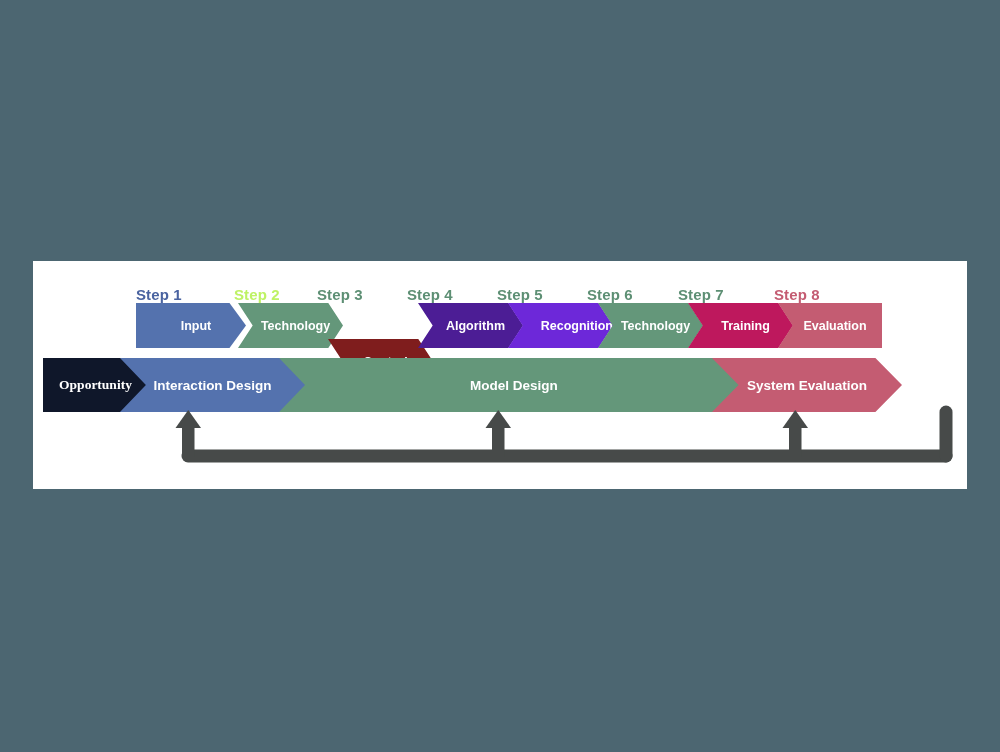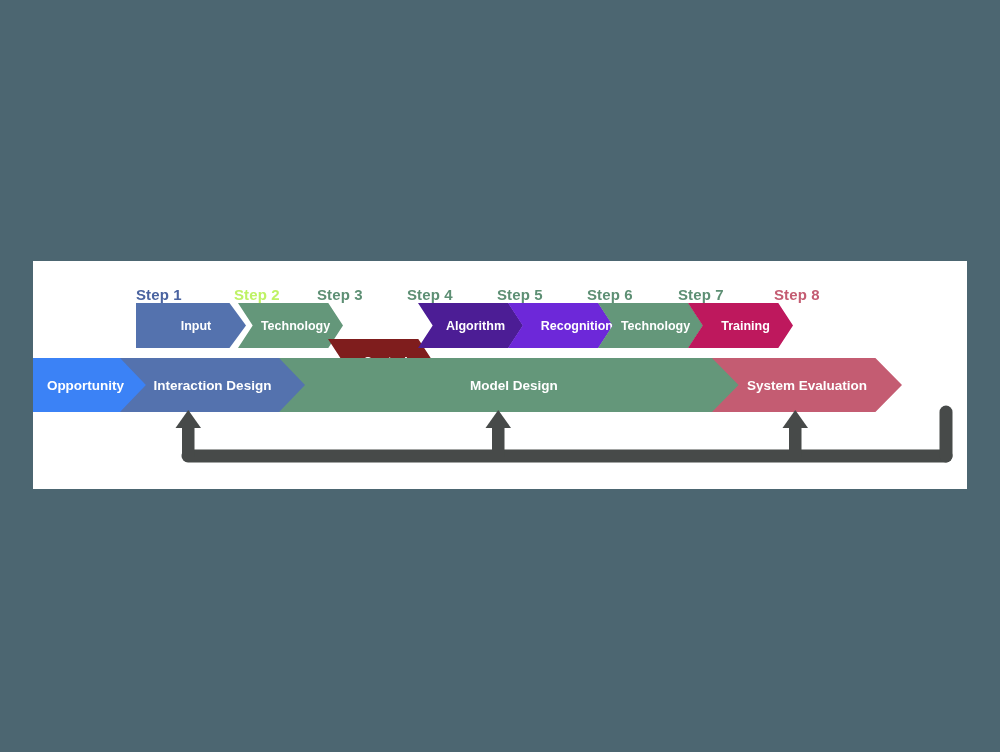--- a/index.html
+++ b/index.html
@@ -127,23 +127,27 @@
   <div class="chev-row1" style="left:598px;width:105px;background:#64977a;
               clip-path: polygon(0 0, 86% 0, 100% 50%, 86% 100%, 0 100%, 14% 50%);">
     <span class="cap">Technology</span>
   </div>
 
   <div class="chev-row1" style="left:688px;width:105px;background:#be185d;
               clip-path: polygon(0 0, 86% 0, 100% 50%, 86% 100%, 0 100%, 14% 50%);">
     <span class="cap">Training</span>
   </div>
 
+  <div class="chev-row1" style="left:778px;width:104px;background:#c45c72;
+              clip-path: polygon(0 0, 100% 0, 100% 100%, 0 100%, 14% 50%);">
+    <span class="cap">Evaluation</span>
+  </div>
 
-  <div class="chev-row2" style="left:33px;width:123px;background:#3b82f6;
-              clip-path: polygon(0 0, 78% 0, 100% 50%, 78% 100%, 0 100%);">
+  <div class="chev-row2" style="left:43px;width:123px;background:#0f172a;
+              clip-path: polygon(0 0, 78% 0, 100% 50%, 78% 100%, 0 100%); font-family: Liberation Serif, serif;">
     <span style="padding-right:18px;">Opportunity</span>
   </div>
 
   <div class="chev-row2" style="left:274px;width:480px;background:#64977a;
               clip-path: polygon(0 0, 94.5% 0, 100% 50%, 94.5% 100%, 0 100%, 5.5% 50%);">
     <span>Model Design</span>
   </div>
 
   <div class="chev-row2" style="left:120px;width:185px;background:#5472ae;
               clip-path: polygon(0 0, 86% 0, 100% 50%, 86% 100%, 0 100%, 14% 50%);">

